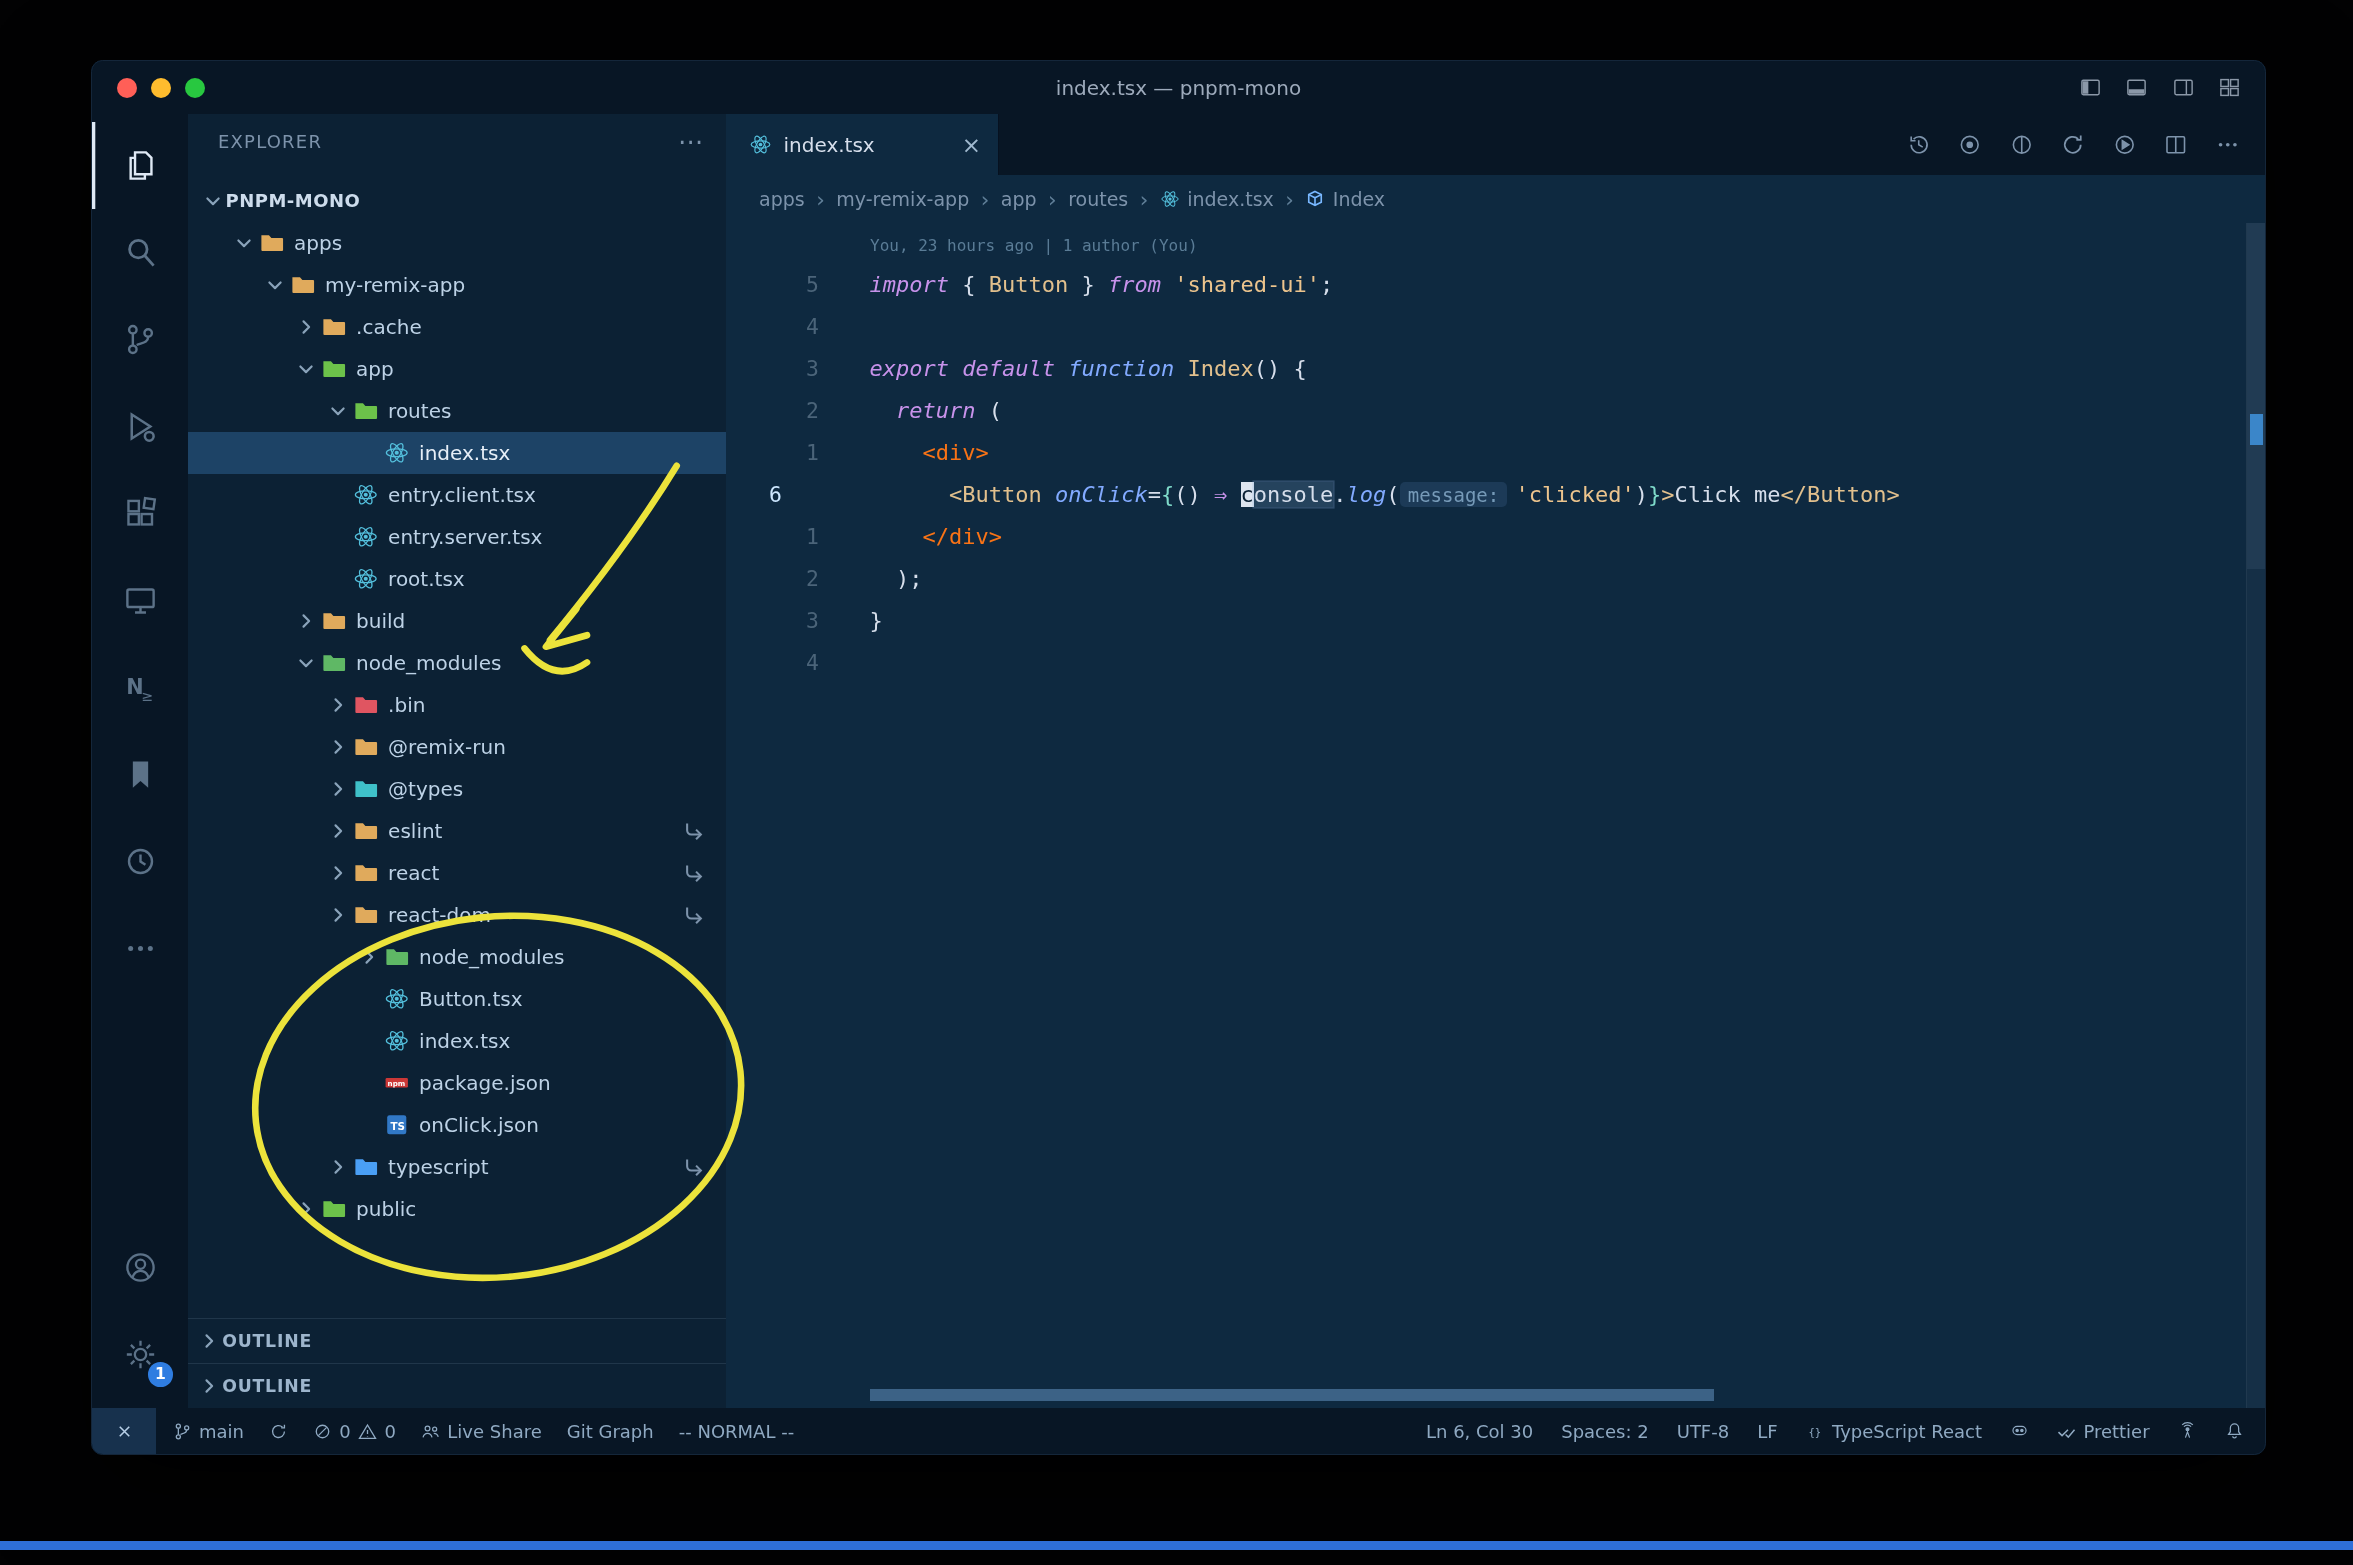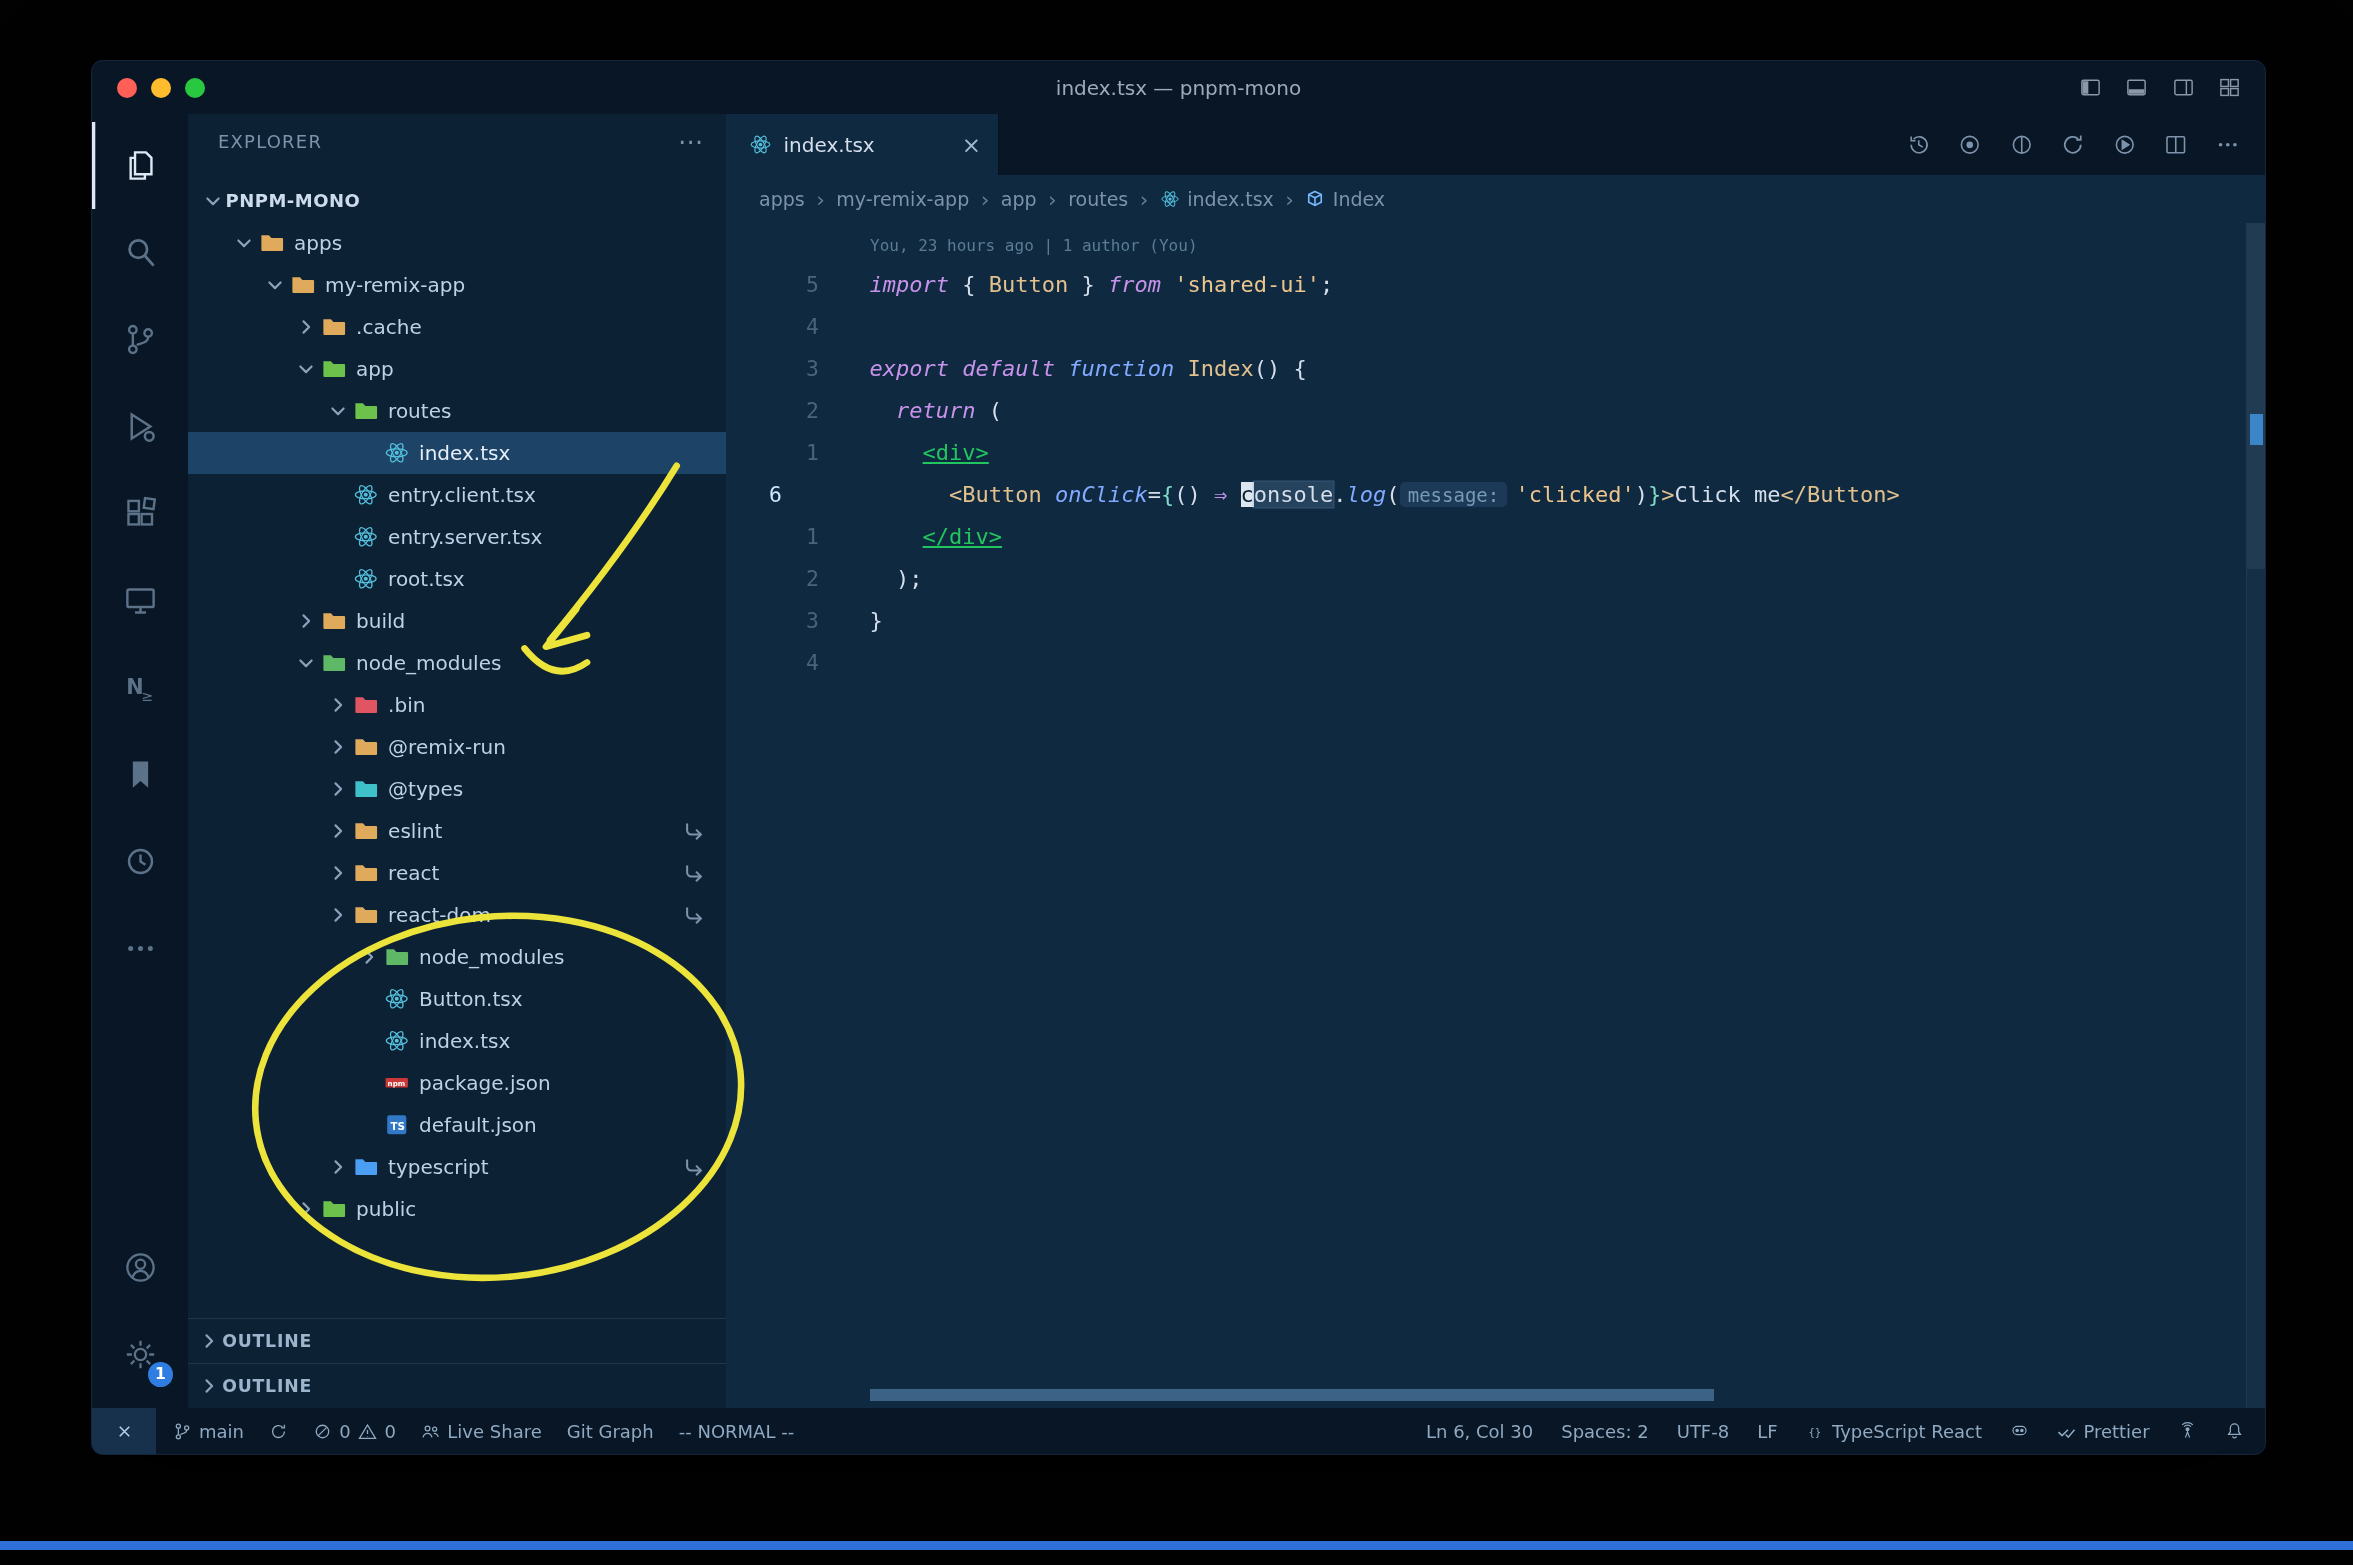--- a/index.html
+++ b/index.html
@@ -72,21 +72,21 @@
   .gutter{width:123px;flex:0 0 auto;text-align:right;padding-right:30px;box-sizing:border-box;
     color:#4b6479;font-size:21.4px;}
   .gutter.cur{text-align:left;padding-left:43px;color:#cde7ff;}
   .ctext{white-space:pre;font-size:22px;padding-left:20.6px;}
   .tk{white-space:pre;}
   .kw{color:#c792ea;font-style:italic;}
   .fnkw{color:#82aaff;font-style:italic;}
   .attr{color:#82aaff;font-style:italic;}
   .comp{color:#e2c08d;}
   .str{color:#ecc48d;}
-  .tag{color:#22c55e;text-decoration:underline;}
+  .tag{color:#f97316;}
   .brace{color:#7fdbca;}
   .p{color:#d6deeb;}
   .cursorblk{background:#dde5ef;color:#0a2033;}
   .hl{background:rgba(88,123,156,.32);box-shadow:0 0 0 1.6px rgba(133,170,217,.28);color:#d6deeb;}
   .hint{background:#1c3a57;color:#769ab8;border-radius:5px;padding:1.6px 8.2px;margin-right:8.2px;font-size:19px;font-style:normal;}
 
   .vscroll{position:absolute;top:0;right:0;bottom:0;width:18px;background:rgba(255,255,255,.03);border-left:0.8px solid rgba(255,255,255,.05);}
   .vthumb{position:absolute;top:0;right:0;width:18px;height:346px;background:rgba(120,150,180,.12);}
   .vmarker{position:absolute;right:2.5px;top:191px;width:12.3px;height:31px;opacity:.9;}
   .hscroll{position:absolute;left:144px;bottom:6.6px;width:844px;height:12.3px;}
@@ -578,21 +578,21 @@
               <span class="tlabel">package.json</span>
             </div>
             <div class="trow" style="padding-left: 168px;">
               <span class="twisty"></span>
               <span class="icon fico">
                 <svg viewBox="0 0 32 32" style="font-size:24px">
                   <rect x="4" y="4" width="24" height="24" rx="3" fill="#3178c6"></rect>
                   <text x="8" y="23" font-size="13" font-weight="bold" fill="#fff" font-family="DejaVu Sans,sans-serif">TS</text>
                 </svg>
               </span>
-              <span class="tlabel">default.json</span>
+              <span class="tlabel">onClick.json</span>
             </div>
             <div class="trow" style="padding-left: 137px;">
               <span class="twisty">
                 <svg viewBox="0 0 16 16" fill="none" stroke="currentColor" stroke-width="1.7" stroke-linecap="round" stroke-linejoin="round">
                   <path d="M6 3.5L10.5 8L6 12.5"></path>
                 </svg>
               </span>
               <span class="icon fico" style="color: rgb(74, 159, 245);">
                 <svg viewBox="0 0 32 32">
                   <path d="M3 6.5h9.5l3 3.5H29a1.2 1.2 0 0 1 1.2 1.2V25a1.3 1.3 0 0 1-1.3 1.3H4.3A1.3 1.3 0 0 1 3 25z" fill="currentColor"></path>

